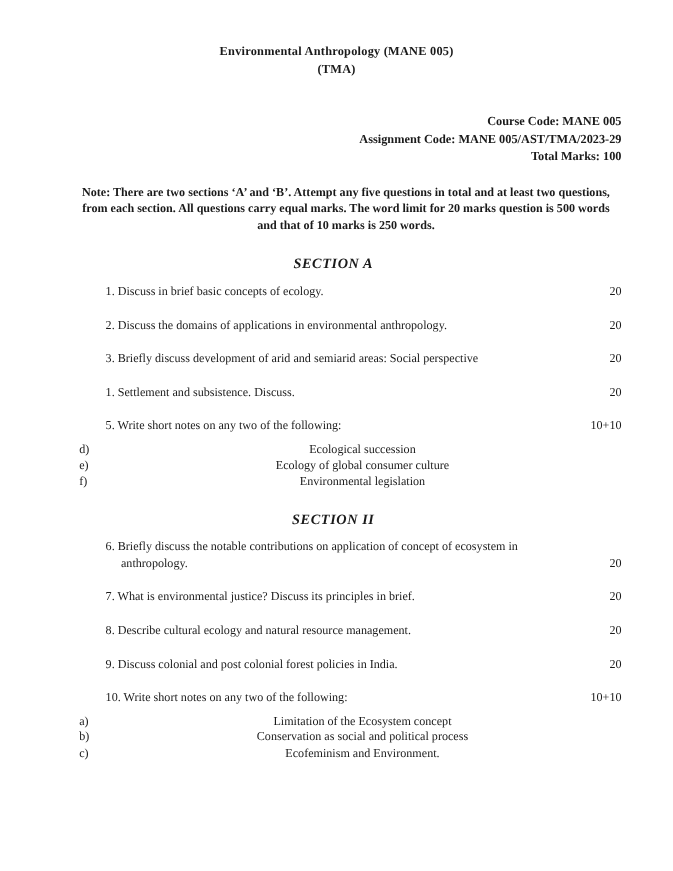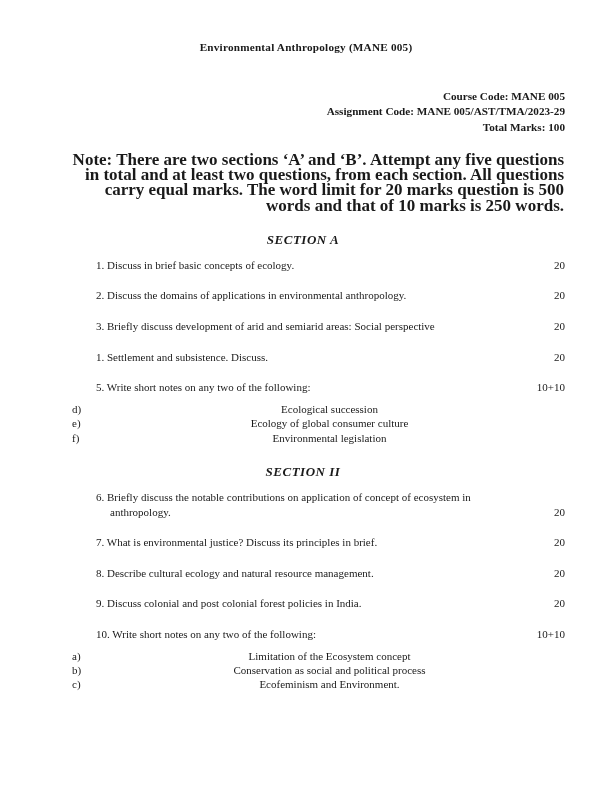--- a/index.html
+++ b/index.html
@@ -45,23 +45,23 @@
     line-height: 15.5px;
     padding-left: 36px;
   }
 
   
   .note {
     margin-top: 17px;
     margin-left: 65px;
     margin-right: 48px;
     font-weight: bold;
-    font-size: 17px;
+    font-size: 11px;
     line-height: 15.2px;
-    text-align: right;
+    text-align: center;
   }
 
   
   .section-heading {
     text-align: center;
     font-weight: bold;
     font-size: 13px;
     letter-spacing: 0.04em;
     margin-top: 19px;
     margin-bottom: 0;
@@ -120,20 +120,21 @@
     text-align: center;
   }
 </style>
 </head>
 <body>
 
 <div class="page">
 
   <div class="title-block">
     <div class="title-line">Environmental Anthropology (MANE 005)</div>
+    <div class="title-line">(TMA)</div>
   </div>
 
   <div class="meta-block">
     <div class="meta-line">Course Code: MANE 005</div>
     <div class="meta-line">Assignment Code: MANE 005/AST/TMA/2023-29</div>
     <div class="meta-line">Total Marks: 100</div>
   </div>
 
   <div class="note">Note: There are two sections ‘A’ and ‘B’. Attempt any five questions in total and at least two questions, from each section.  All questions carry equal marks.  The word limit for 20 marks question is 500 words and that of 10 marks is 250 words.</div>
 

